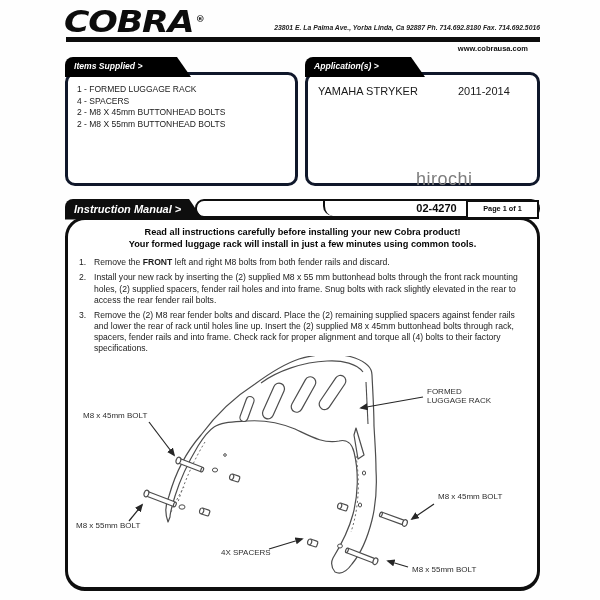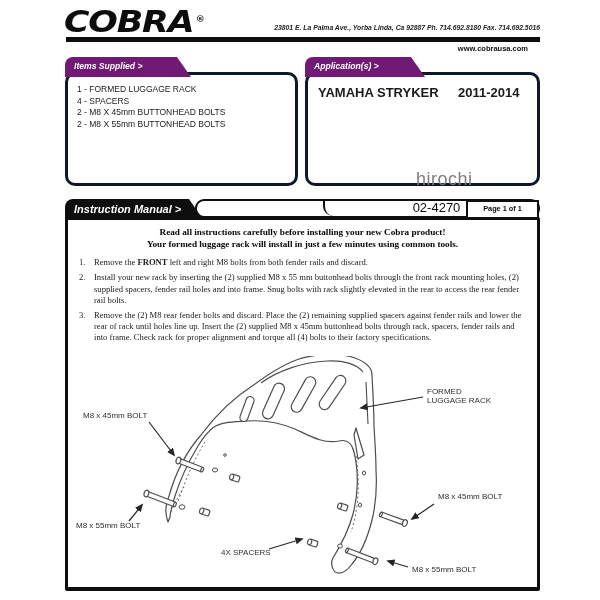--- a/index.html
+++ b/index.html
@@ -12,54 +12,54 @@
         transform:scale(1.12,.98);transform-origin:left top;white-space:nowrap;}
   .logo sup{font-size:8px;font-weight:700;margin-left:2px;}
   .address{position:absolute;left:220px;top:24px;width:320px;text-align:right;
            font-size:6.8px;font-weight:700;font-style:italic;color:#222;white-space:nowrap;}
   .rule{position:absolute;left:66px;top:37px;width:474px;height:4.5px;background:#0d0d0d;}
   .website{position:absolute;left:328px;top:44px;width:200px;text-align:right;
            font-size:7.5px;font-weight:700;color:#111;}
 
   
   .folder{position:absolute;}
-  .folder .tab{position:absolute;left:0;top:0;height:20px;background:#701a75;color:#fff;
+  .folder .tab{position:absolute;left:0;top:0;height:20px;background:#000000;color:#fff;
         font-size:8.6px;font-weight:700;font-style:italic;line-height:19px;padding-left:9px;
         border-top-left-radius:8px;z-index:2;box-sizing:border-box;
         clip-path:polygon(0 0,calc(100% - 14px) 0,100% 100%,0 100%);}
   .folder .panel{position:absolute;left:0;top:15px;right:0;bottom:0;background:#fff;
         border:3px solid #0f172a;border-radius:10px;z-index:1;box-sizing:border-box;}
   #items-box{left:65px;top:57px;width:233px;height:129px;}
   #items-box .tab{width:126px;}
   #app-box{left:305px;top:57px;width:235px;height:129px;}
   #app-box .tab{width:120px;}
   .item-list{padding:9px 6px 0 9px;font-size:8.5px;line-height:11.6px;color:#1a1a1a;}
-  .app-row{display:flex;padding:10px 6px 0 10px;font-size:13px;color:#1a1a1a;font-weight:bold;}
+  .app-row{display:flex;padding:10px 6px 0 10px;font-size:11px;color:#1a1a1a;}
   .app-row .model{width:140px;}
 
   .watermark{position:absolute;left:416px;top:169px;font-size:18px;color:#7d7d7d;
              letter-spacing:.5px;z-index:5;}
 
   
   #manual{position:absolute;left:65px;top:199px;width:475px;height:393px;}
   #manual .black-tab{position:absolute;left:0;top:0;width:138px;height:20.5px;background:#0e0e0e;
         color:#fff;font-size:11px;font-weight:700;font-style:italic;line-height:20px;
         padding-left:9px;border-top-left-radius:8px;z-index:3;box-sizing:border-box;
         clip-path:polygon(0 0,calc(100% - 14px) 0,100% 100%,0 100%);}
   #manual .bar{position:absolute;left:130px;top:0;width:345px;height:19px;background:#fff;
         border:2.5px solid #0e0e0e;border-radius:9px;z-index:2;box-sizing:border-box;
         display:flex;align-items:stretch;}
   #manual .bar-gap{width:126px;}
   #manual .bar-div{width:10px;border-left:2.5px solid #0e0e0e;border-bottom-left-radius:10px;}
-  #manual .bar-part{flex:1;text-align:center;font-size:13px;font-weight:400;line-height:14px;color:#0b0b0b;}
+  #manual .bar-part{flex:1;text-align:center;font-size:11px;font-weight:700;line-height:14px;color:#0b0b0b;}
   #manual .page-tab{position:absolute;right:-1px;top:-1px;width:73px;height:19px;background:#fff;
         border:2.5px solid #0e0e0e;border-radius:0;text-align:center;font-size:7.3px;
         font-weight:700;line-height:14px;box-sizing:border-box;z-index:3;color:#0b0b0b;}
   #manual .mbody{position:absolute;left:0;top:18px;width:475px;height:374px;background:#fff;
-        border:3px solid #0e0e0e;border-bottom-width:4px;border-radius:2px;z-index:1;box-sizing:border-box;font-family:Liberation Serif, serif;}
+        border:3px solid #0e0e0e;border-bottom-width:4px;border-radius:20px;z-index:1;box-sizing:border-box;}
   .intro{margin-top:6px;text-align:center;font-weight:700;font-size:9.2px;line-height:12.2px;color:#060606;}
   .steps{margin-top:7px;}
   .step{display:flex;padding:0 12px 0 11px;margin-bottom:3.5px;font-size:8.6px;line-height:11.3px;color:#1b1b1b;}
   .step-num{width:15px;flex:none;}
   .step-text{width:432px;}
   .step-text b{font-weight:700;}
 
   
   #diagram{position:absolute;left:0;top:157px;width:475px;height:234px;z-index:2;}
   #diagram .ln{fill:none;stroke:#4d4d4d;stroke-width:1.1;}

